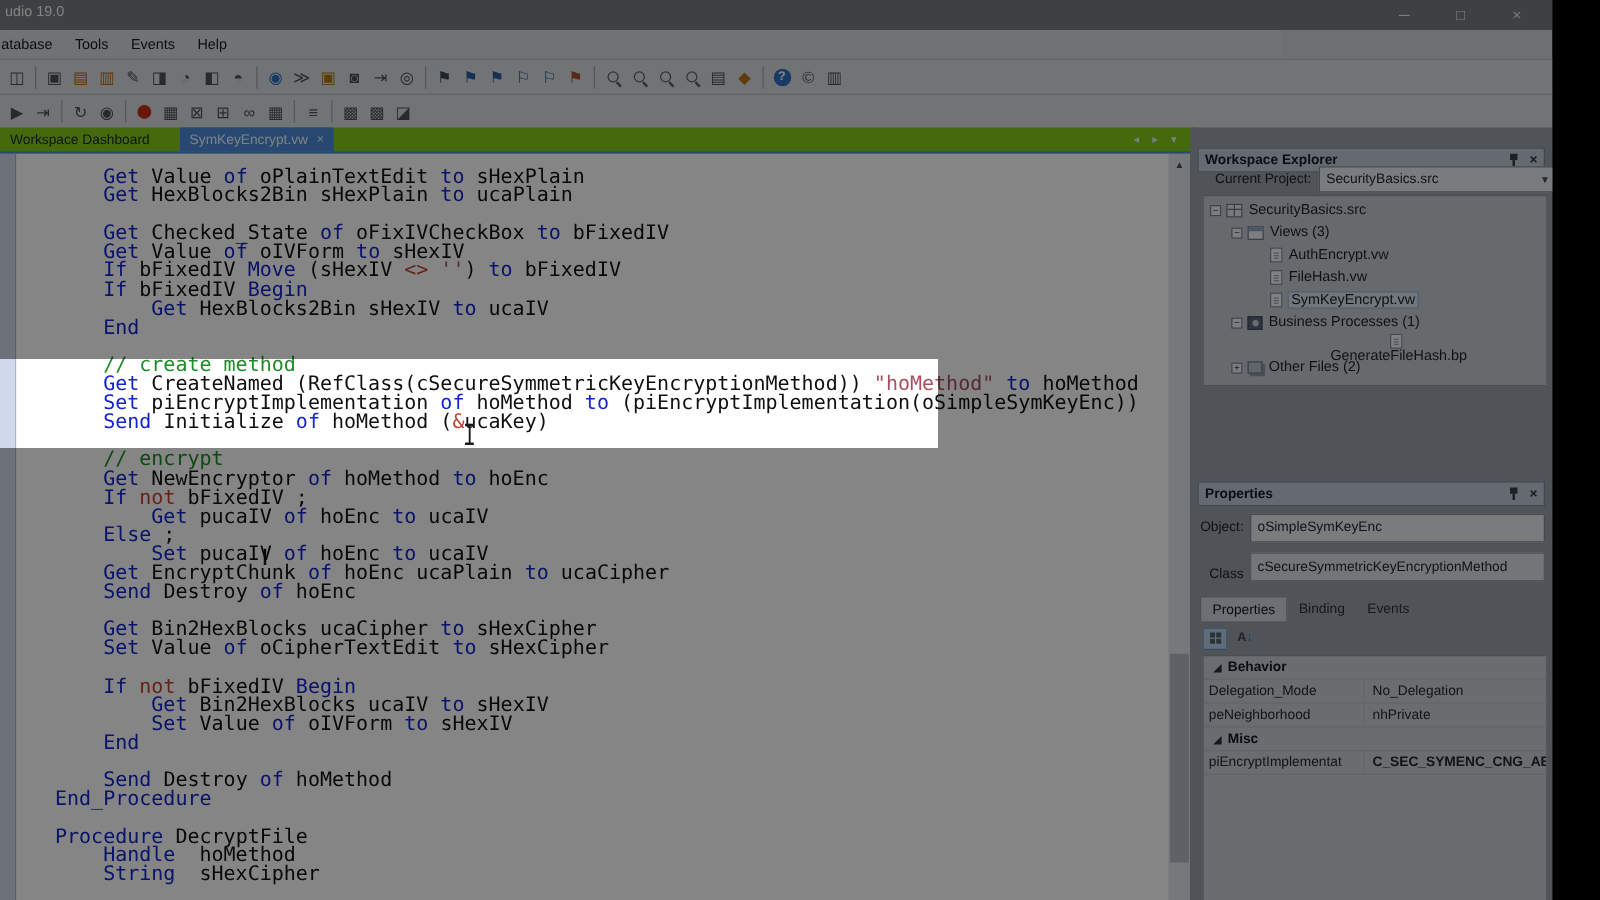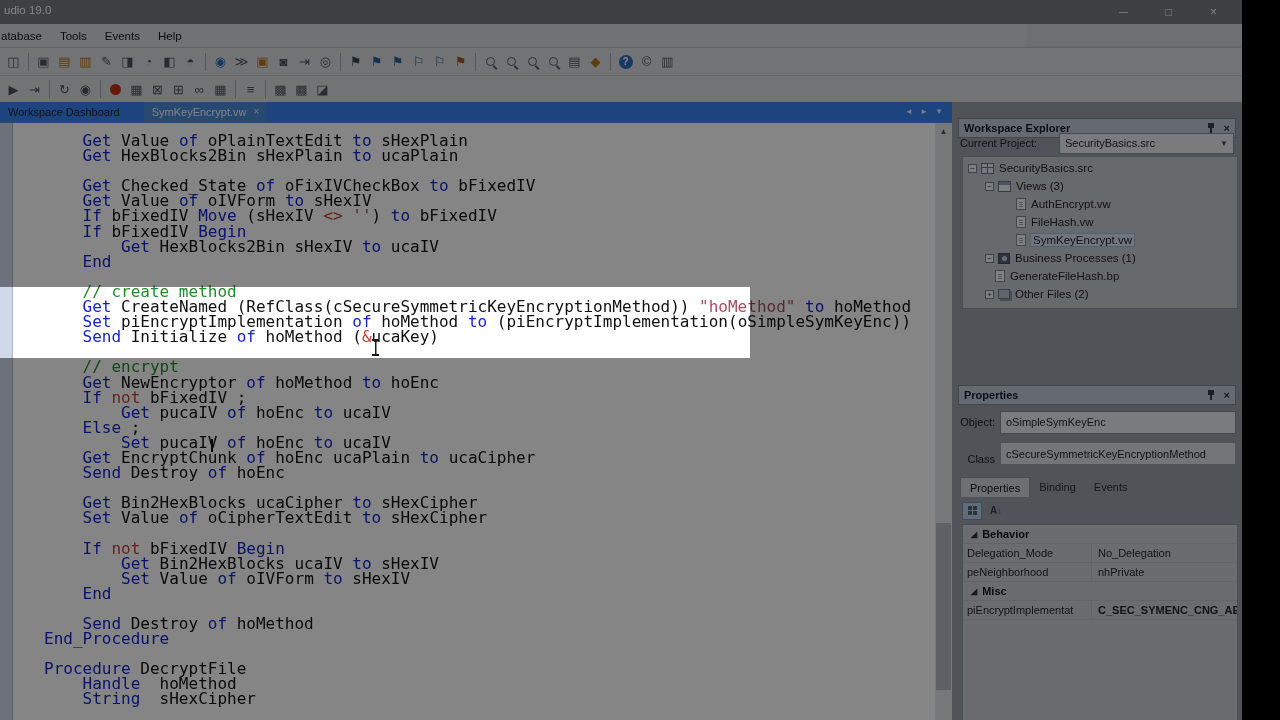--- a/index.html
+++ b/index.html
@@ -33,21 +33,21 @@
   .mag::after { content:""; position:absolute; left:7px; top:7px; width:5px; height:1.8px;
                 background:#5a6065; transform:rotate(45deg); transform-origin:0 0; }
   .helpc { width:14px; height:14px; border-radius:50%; background:#2f6fc2; color:#fff;
            font-size:10px; font-weight:bold; display:flex; align-items:center; justify-content:center; }
   .dot { width:11px; height:11px; border-radius:50%; display:inline-block; }
   #quick-open { margin-left:40px; width:400px; height:20px; background:#fafbfc; border:1px solid #9aa0a5;
                 font-size:11px; color:#33393f; padding:0 6px; font-family:"Liberation Sans",sans-serif; }
   #quick-open::placeholder { color:#7d858d; }
 
   
-  #tabbar { position:absolute; left:0; top:102px; width:958px; height:19px; background:#3b82f6;
+  #tabbar { position:absolute; left:0; top:102px; width:958px; height:19px; background:#84cc16;
             display:flex; align-items:flex-end; }
   .tab { height:19px; display:flex; align-items:center; padding:0 8px; font-size:11px; color:#23272c; }
   .tab.active { background:#4a8bd8; color:#f4f8fc; }
   .tab-close { margin-left:7px; font-size:10px; color:#e8eef6; }
   #tab-underline { position:absolute; left:0; top:121px; width:958px; height:2px; background:#4a8bd8; }
   #tab-nav { position:absolute; left:903px; top:104px; display:flex; gap:3px; }
   .tn-btn { width:12px; height:13px; font-size:9px; color:#f0f2f4; display:flex; align-items:center; justify-content:center; }
 
   
   #editor-region { position:absolute; left:0; top:123px; width:958px; height:597px; }
@@ -70,21 +70,21 @@
   #dock { position:absolute; left:952px; top:102px; width:290px; height:618px; background:#99a0a8; }
   .panel-title { position:absolute; left:6px; width:278px; height:20px; background:#c2cad6;
                  border:1px solid #7c8894; display:flex; align-items:center; padding:0 5px;
                  font-size:11px; font-weight:bold; color:#141c2c; }
   .pt-icons { margin-left:auto; display:flex; gap:9px; align-items:center; }
   .icon-pin { width:8px; height:10px; position:relative; display:inline-block; }
   .icon-pin::before { content:""; position:absolute; left:1px; top:0; width:6px; height:5px; background:#39404a; }
   .icon-pin::after { content:""; position:absolute; left:3px; top:5px; width:2px; height:5px; background:#39404a; }
   .pt-close { font-size:11px; color:#30363e; line-height:1; }
 
-  #we-project-row { position:absolute; left:8px; top:30px; width:274px; height:22px; display:flex; align-items:center;gap:16px; }
+  #we-project-row { position:absolute; left:20px; top:30px; width:274px; height:22px; display:flex; align-items:center; }
   #we-project-label { font-size:11px; color:#1a212b; margin-right:6px; white-space:nowrap; }
   #we-combo { flex:1; height:21px; background:#e8ebef; border:1px solid #878f99; display:flex;
               align-items:center; padding:0 5px; font-size:11px; color:#1d2329; }
   #we-combo .arrow { margin-left:auto; font-size:8px; color:#454c55; }
 
   #we-tree { position:absolute; left:10px; top:54px; width:276px; height:153px; background:#c6cbd1;
              border:1px solid #8f98a2; padding-top:2px; overflow:hidden; }
   .tree-row { height:18px; display:flex; align-items:center; font-size:11.5px; color:#1c2126; }
   .exp { width:9px; height:9px; border:1px solid #75808e; background:#eef1f4; font-size:8px;
          line-height:7px; text-align:center; color:#333; flex:none; margin-right:4px; }
@@ -422,21 +422,21 @@
           <div class="tree-row" style="padding-left: 39px;">
             <span class="exp-spacer"></span>
             <span class="mi mi-page"></span>
             <span class="tree-label selected">SymKeyEncrypt.vw</span>
           </div>
           <div class="tree-row" style="padding-left: 22px;">
             <span class="exp">−</span>
             <span class="mi mi-gear"></span>
             <span class="tree-label">Business Processes (1)</span>
           </div>
-          <div class="tree-row" style="padding-left: 18px;">
+          <div class="tree-row" style="padding-left: 38px; flex-direction: column;">
             <span class="exp-spacer"></span>
             <span class="mi mi-page"></span>
             <span class="tree-label">GenerateFileHash.bp</span>
           </div>
           <div class="tree-row" style="padding-left: 22px;">
             <span class="exp">+</span>
             <span class="mi mi-stack"></span>
             <span class="tree-label">Other Files (2)</span>
           </div>
         </div>

